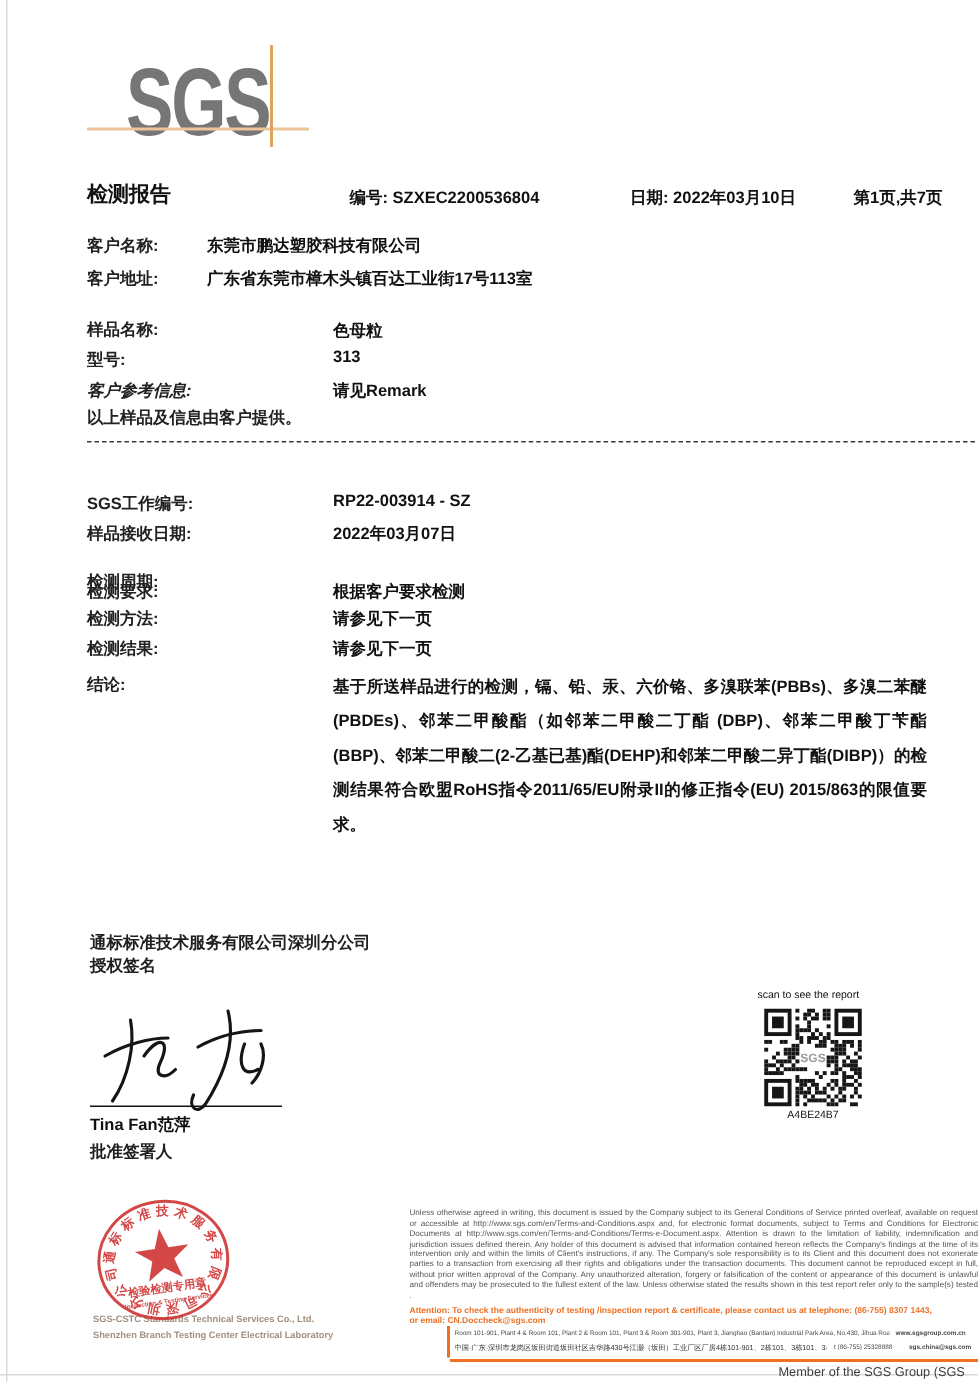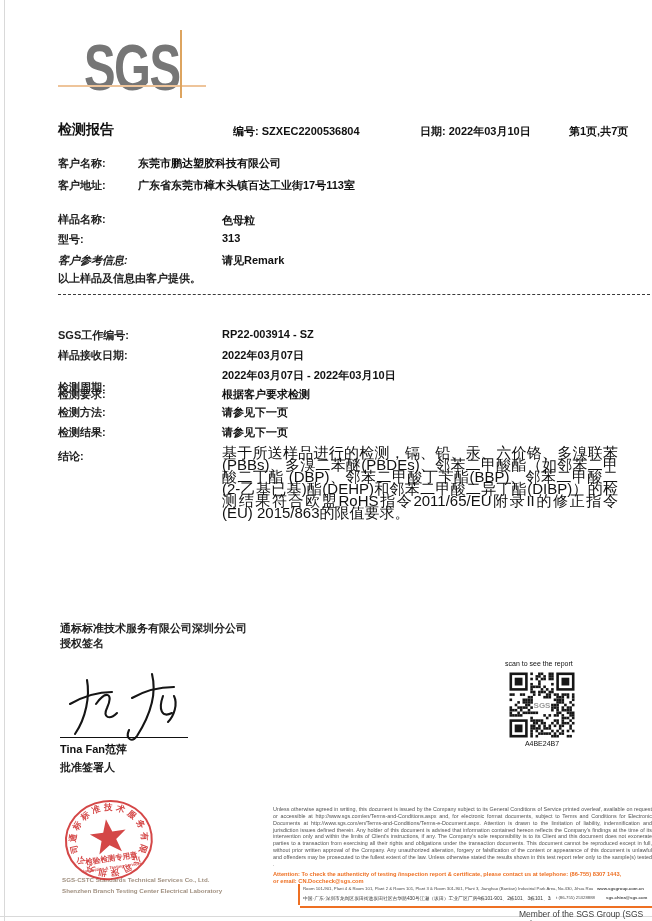--- a/index.html
+++ b/index.html
@@ -6,21 +6,21 @@
   body{font-family:"Liberation Sans","DejaVu Sans",sans-serif;color:#1f1f1f;}
   .page{position:relative;width:652px;height:921px;background:#fff;overflow:hidden;}
   .abs{position:absolute;}
   .lbl{font-size:11px;font-weight:600;color:#222;white-space:nowrap;}
   .val{font-size:11px;font-weight:600;color:#111;white-space:nowrap;}
   .logo-text{font-size:64px;font-weight:700;color:#767676;letter-spacing:-2px;
              transform:scale(0.74,1);transform-origin:left top;line-height:1;}
   .title{font-size:14px;font-weight:700;color:#111;}
   .hmeta{font-size:11px;font-weight:700;color:#111;white-space:nowrap;}
   .dashed{border-top:1.5px dashed #3a3a3a;height:0;}
-  .conc{font-size:15px;font-weight:400;line-height:12px;color:#111;text-align:justify;}
+  .conc{font-size:11px;font-weight:700;line-height:23px;color:#111;text-align:justify;}
   .sig-company{font-size:11px;font-weight:600;}
   .sig-line{border-top:1.5px solid #111;height:0;}
   .tiny{font-size:7px;color:#111;}
   .disc{font-size:5.4px;line-height:6.85px;color:#555;text-align:justify;font-weight:500;}
   .attn{font-size:5.7px;line-height:7px;font-weight:700;color:#ee7023;white-space:nowrap;}
   .addr{font-size:4.3px;color:#4a4a4a;white-space:nowrap;overflow:hidden;}
   .addrcn{font-size:4.8px;color:#333;white-space:nowrap;overflow:hidden;}
   .graybrand{font-size:6.2px;color:#a09080;white-space:nowrap;font-weight:600;}
   .member{font-size:8.5px;color:#3c3c3c;font-weight:500;}
   .edge{background:#d9d9d9;}
@@ -55,21 +55,20 @@
   <div class="abs val" style="left:222px;top:253px;">请见Remark</div>
   <div class="abs lbl" style="left:58px;top:271px;">以上样品及信息由客户提供。</div>
 
   <div class="abs dashed" style="left:58px;top:294px;width:592px;"></div>
 
   <div class="abs lbl" style="left:58px;top:328px;">SGS工作编号:</div>
   <div class="abs val" style="left:222px;top:328px;">RP22-003914 - SZ</div>
   <div class="abs lbl" style="left:58px;top:348px;">样品接收日期:</div>
   <div class="abs val" style="left:222px;top:348px;">2022年03月07日</div>
   <div class="abs lbl" style="left:58px;top:368px;margin-top:12px;">检测周期:</div>
-  <div class="abs val" style="left:222px;top:368px;">2022年03月07日 - 2022年03月10日</div>
   <div class="abs lbl" style="left:58px;top:387px;">检测要求:</div>
   <div class="abs val" style="left:222px;top:387px;">根据客户要求检测</div>
   <div class="abs lbl" style="left:58px;top:405px;">检测方法:</div>
   <div class="abs val" style="left:222px;top:405px;">请参见下一页</div>
   <div class="abs lbl" style="left:58px;top:425px;">检测结果:</div>
   <div class="abs val" style="left:222px;top:425px;">请参见下一页</div>
 
   <div class="abs lbl" style="left:58px;top:449px;">结论:</div>
   <div class="abs conc" style="left:222px;top:447px;width:396px;">基于所送样品进行的检测，镉、铅、汞、六价铬、多溴联苯(PBBs)、多溴二苯醚(PBDEs)、邻苯二甲酸酯（如邻苯二甲酸二丁酯 (DBP)、邻苯二甲酸丁苄酯(BBP)、邻苯二甲酸二(2-乙基已基)酯(DEHP)和邻苯二甲酸二异丁酯(DIBP)）的检测结果符合欧盟RoHS指令2011/65/EU附录II的修正指令(EU) 2015/863的限值要求。</div>
 

